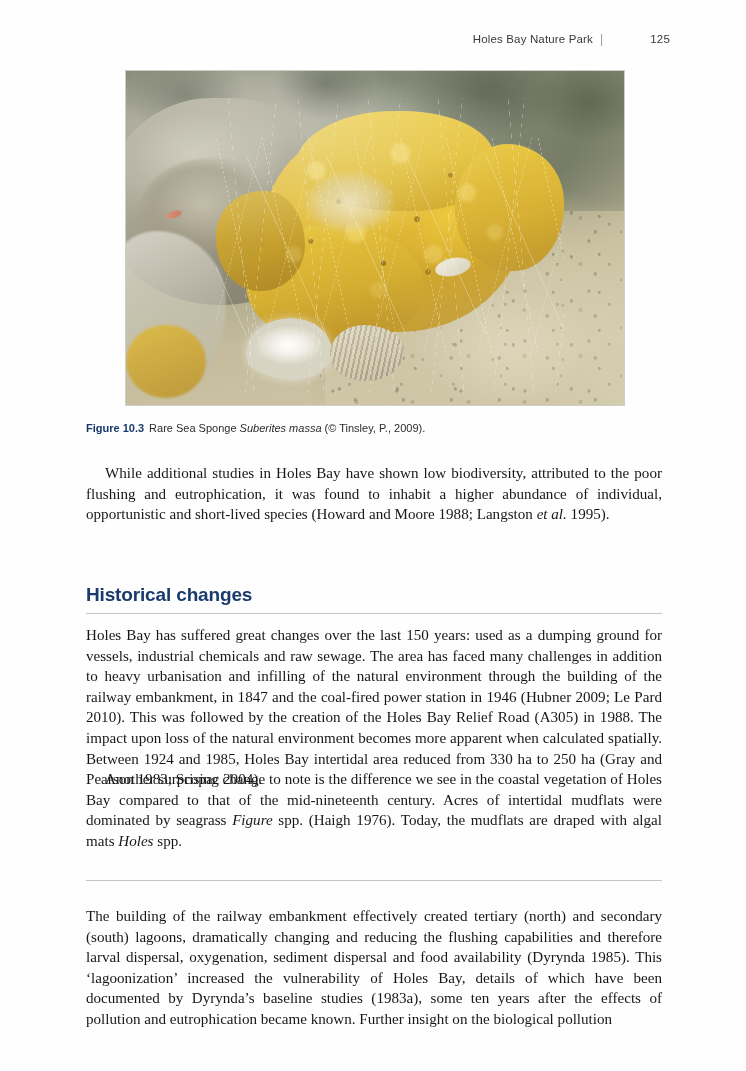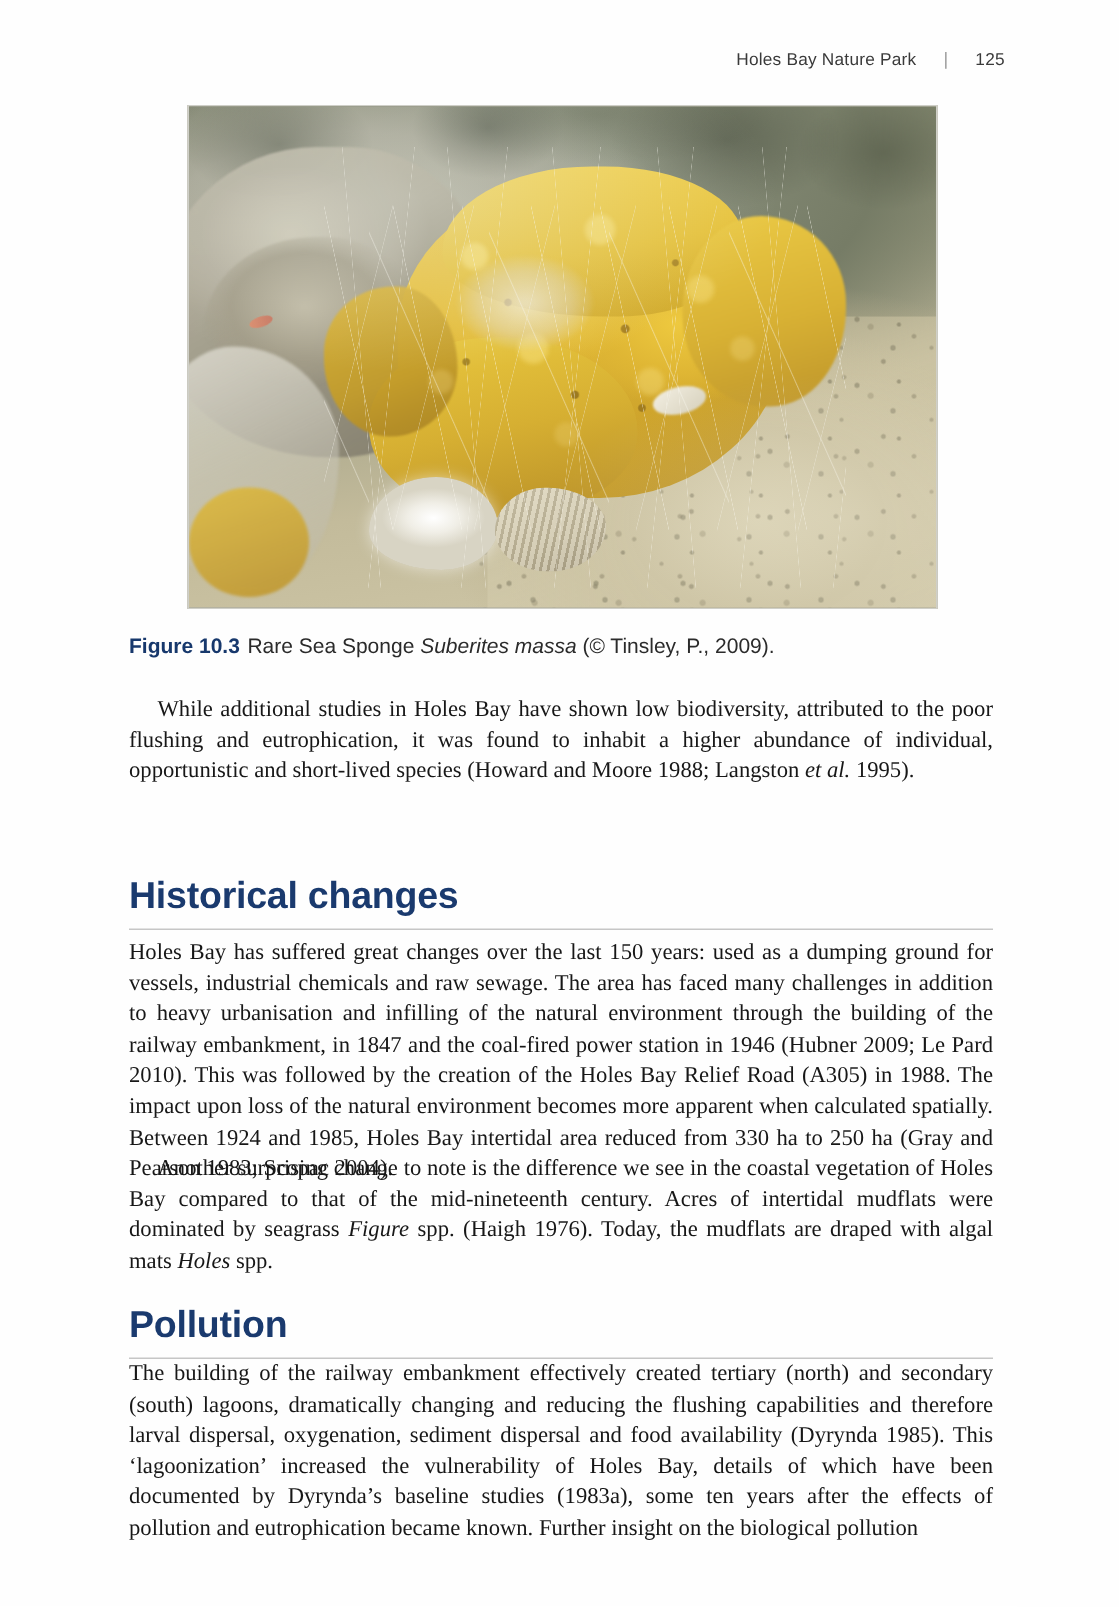--- a/index.html
+++ b/index.html
@@ -26,29 +26,30 @@
   .running-head {
     position: absolute;
     top: 32px;
     right: 76px;
     font-family: "Liberation Sans", sans-serif;
     font-size: 11.5px;
     color: #3a3a3a;
     letter-spacing: 0.15px;
     display: flex;
     align-items: baseline;
-    gap: 18px;
+    gap: 7px;
     white-space: nowrap;
   }
   .running-head .sep {
     color: #9a9a9a;
     font-size: 12px;
   }
   .running-head .pageno {
     letter-spacing: 0.2px;
+    margin-left: 40px;
   }
 
   
   .figure-block {
     position: absolute;
     left: 125px;
     top: 70px;
     width: 500px;
   }
   .photo-frame {
@@ -266,21 +267,21 @@
     pointer-events: none;
   }
 
   
   .caption {
     position: absolute;
     left: 86px;
     top: 421px;
     width: 560px;
     font-family: "Liberation Sans", sans-serif;
-    font-size: 14px;
+    font-size: 11px;
     line-height: 1.35;
     color: #2b2b2b;
   }
   .caption .figno {
     font-weight: bold;
     color: #17386c;
   }
   .caption .sci { font-style: italic; }
   .caption .spacer { display: inline-block; width: 5px; }
 
@@ -307,21 +308,21 @@
 
   
   .section-head {
     position: absolute;
     left: 86px;
     width: 576px;
   }
   .section-head .label {
     font-family: "Liberation Sans", sans-serif;
     font-weight: bold;
-    font-size: 25px;
+    font-size: 19px;
     color: #1a3a6e;
     letter-spacing: -0.15px;
     line-height: 1;
     display: block;
   }
   .section-head .rule {
     display: block;
     margin-top: 9px;
     height: 1px;
     background: #c6c6c6;
@@ -385,21 +386,20 @@
 
   <div class="body-col" id="para-hist-1">
     <p><span>Holes Bay has suffered great changes over the last 150 years: used as a dumping ground for vessels, industrial chemicals and raw sewage. The area has faced many challenges in addition to heavy urbanisation and infilling of the natural environment through the building of the railway embankment, in 1847 and the coal-fired power station in 1946 (Hubner 2009; Le Pard 2010). This was followed by the creation of the Holes Bay Relief Road (A305) in 1988. The impact upon loss of the natural environment becomes more apparent when calculated spatially. Between 1924 and 1985, Holes Bay intertidal area reduced from 330 ha to 250 ha (Gray and Pearson 1983; Scopac 2004).</span></p>
   </div>
 
   <div class="body-col" id="para-hist-2">
     <p class="indent"><span>Another surprising change to note is the difference we see in the coastal vegetation of Holes Bay compared to that of the mid-nineteenth century. Acres of intertidal mudflats were dominated by seagrass </span><i>Figure</i><span> spp. (Haigh 1976). Today, the mudflats are draped with algal mats </span><i>Holes</i><span> spp.</span></p>
   </div>
 
   <div class="section-head" id="head-pollution">
-    <span class="label">Pollution</span>
     <span class="rule"></span>
   </div>
 
   <div class="body-col" id="para-poll-1">
     <p><span>The building of the railway embankment effectively created tertiary (north) and secondary (south) lagoons, dramatically changing and reducing the flushing capabilities and therefore larval dispersal, oxygenation, sediment dispersal and food availability (Dyrynda 1985). This ‘lagoonization’ increased the vulnerability of Holes Bay, details of which have been documented by Dyrynda’s baseline studies (1983a), some ten years after the effects of pollution and eutrophication became known. Further insight on the biological pollution</span></p>
   </div>
 
 </div>
 
 </body></html>

